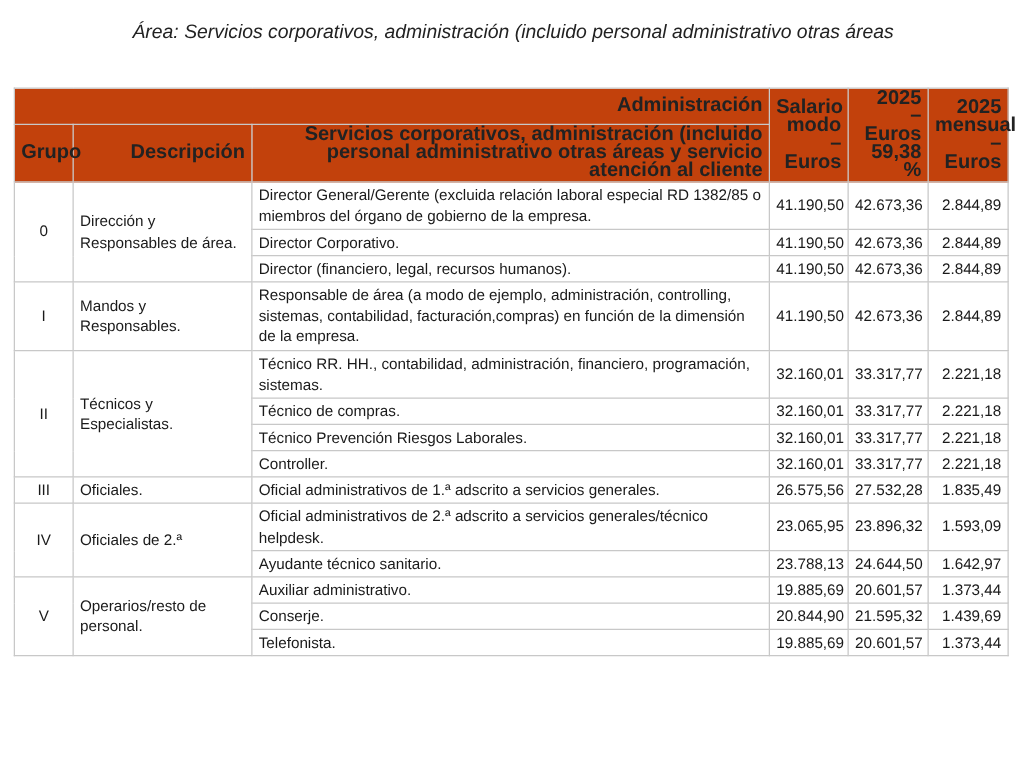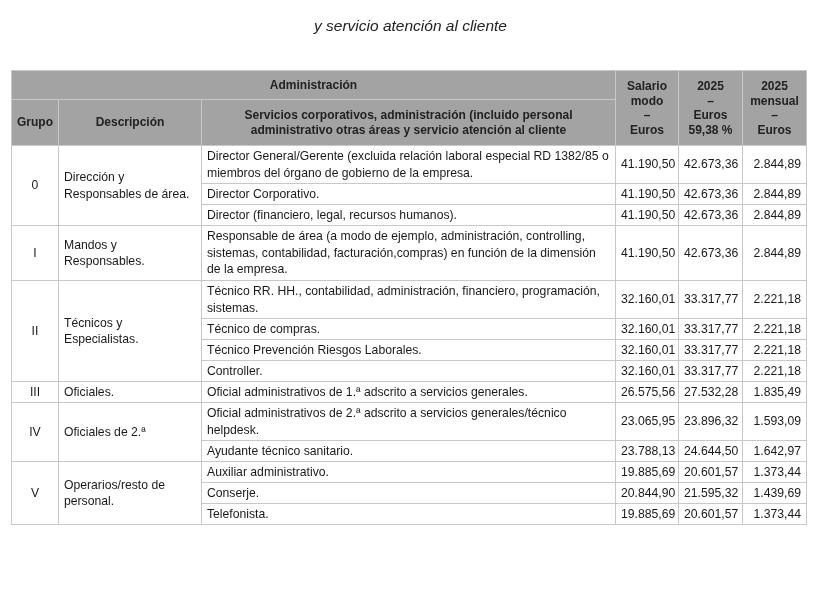--- a/index.html
+++ b/index.html
@@ -35,43 +35,43 @@
       border-collapse: collapse;
       table-layout: fixed;
       font-size: 12.2px;
     }
     table.salary th, table.salary td {
       border: 1px solid #c8c8c8;
       padding: 0 5px;
       vertical-align: middle;
     }
     table.salary th {
-      background: #a3a3a3;
+      background: #c2410c;
       font-weight: bold;
-      font-size: 12px;
+      font-size: 16px;
       line-height: 14.5px;
-      text-align: center;
+      text-align: right;
       color: #222;
     }
     th.adm { height: 28px; }
     th.sub { height: 45px; }
     td { line-height: 16.5px; }
     td.grupo { text-align: center; }
     td.desc { }
     td.job { padding-top: 3px; padding-bottom: 3px; }
     td.num { text-align: right; white-space: nowrap; padding: 0 4px; }
     tr.r1 td.job { height: 20px; }
     tr.r2 td.job { height: 37px; }
     tr.r3 td.job { height: 54px; }
   </style>
 </head>
 <body>
 
 <div class="title">
-  <span>y servicio atención al cliente</span>
+  <span>Área: Servicios corporativos, administración (incluido personal administrativo otras áreas</span>
 </div>
 
 <table class="salary">
   <colgroup>
     <col style="width:47px">
     <col style="width:143px">
     <col style="width:414px">
     <col style="width:63px">
     <col style="width:64px">
     <col style="width:64px">

